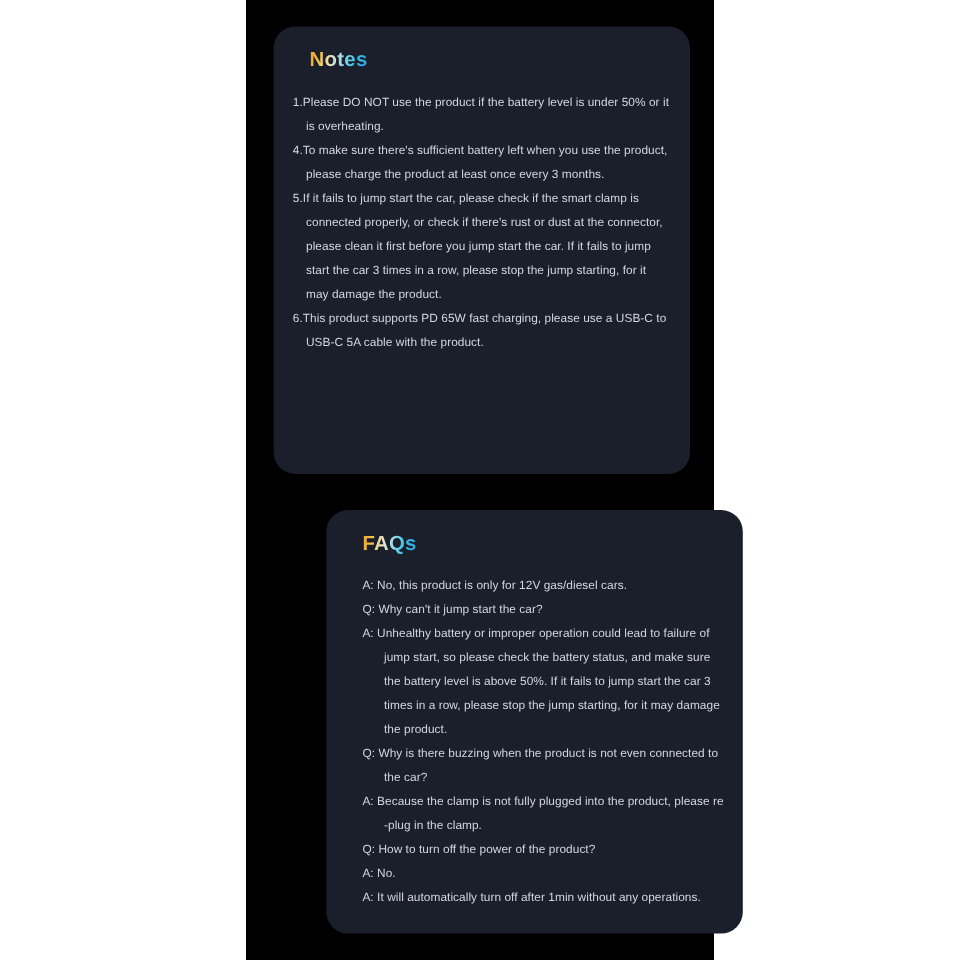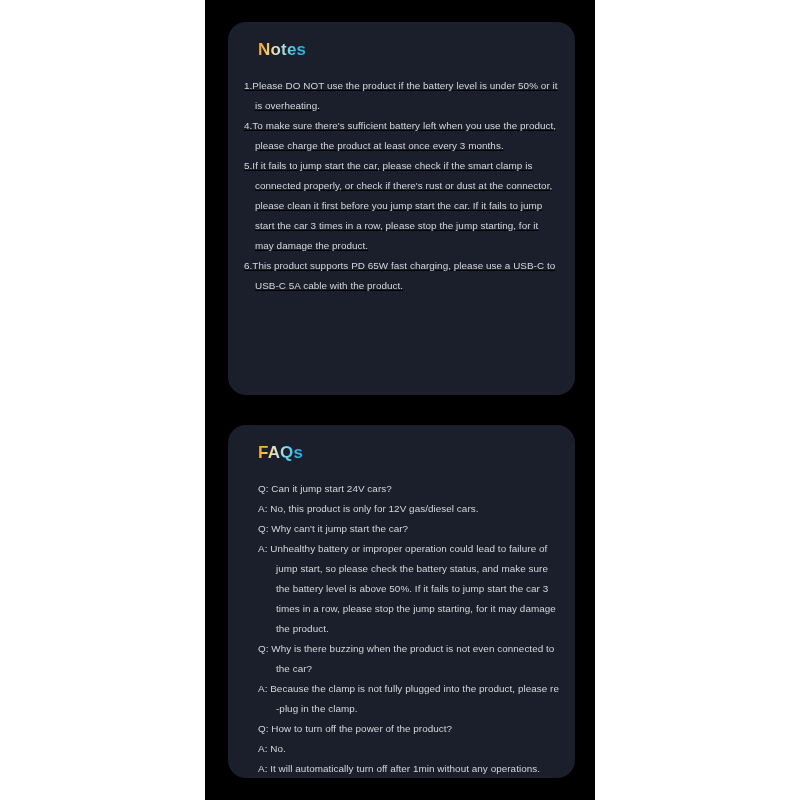--- a/index.html
+++ b/index.html
@@ -36,22 +36,22 @@
   
   .card {
     position: absolute;
     left: 228px;
     width: 347px;
     background: #1a1f2b;
     border-radius: 18px;
     box-sizing: border-box;
     padding: 18px 16px 16px 16px;
   }
-  .card-notes { top: 22px;  height: 373px; text-decoration: underline; }
-  .card-faqs  { top: 425px; height: 353px; }
+  .card-notes { top: 22px;  height: 373px; }
+  .card-faqs  { top: 425px; height: 353px; margin-left: 44px; }
 
   
   .section-title {
     font-size: 17px;
     font-weight: bold;
     letter-spacing: 0.2px;
     margin: 0 0 16px 14px;
     background-image: linear-gradient(100deg,
         #f0a02a 0%,
         #f5c247 18%,
@@ -111,21 +111,20 @@
       <li class="item">1.Please DO NOT use the product if the battery level is under 50% or it is overheating.</li>
       <li class="item">4.To make sure there's sufficient battery left when you use the product, please charge the product at least once every 3 months.</li>
       <li class="item">5.If it fails to jump start the car, please check if the smart clamp is connected properly, or check if there's rust or dust at the connector, please clean it first before you jump start the car. If it fails to jump start the car 3 times in a row, please stop the jump starting, for it may damage the product.</li>
       <li class="item">6.This product supports PD 65W fast charging, please use a USB-C to USB-C 5A cable with the product.</li>
     </ul>
   </section>
 
   <section class="card card-faqs">
     <h2 class="section-title">FAQs</h2>
     <ul class="faq-list">
-      <li class="item">Q: Can it jump start 24V cars?</li>
       <li class="item">A: No, this product is only for 12V gas/diesel cars.</li>
       <li class="item">Q: Why can't it jump start the car?</li>
       <li class="item">A: Unhealthy battery or improper operation could lead to failure of jump start, so please check the battery status, and make sure the battery level is above 50%. If it fails to jump start the car 3 times in a row, please stop the jump starting, for it may damage the product.</li>
       <li class="item">Q: Why is there buzzing when the product is not even connected to the car?</li>
       <li class="item">A: Because the clamp is not fully plugged into the product, please re -plug in the clamp.</li>
       <li class="item">Q: How to turn off the power of the product?</li>
       <li class="item">A: No.</li>
       <li class="item">A: It will automatically turn off after 1min without any operations.</li>
     </ul>
   </section>

